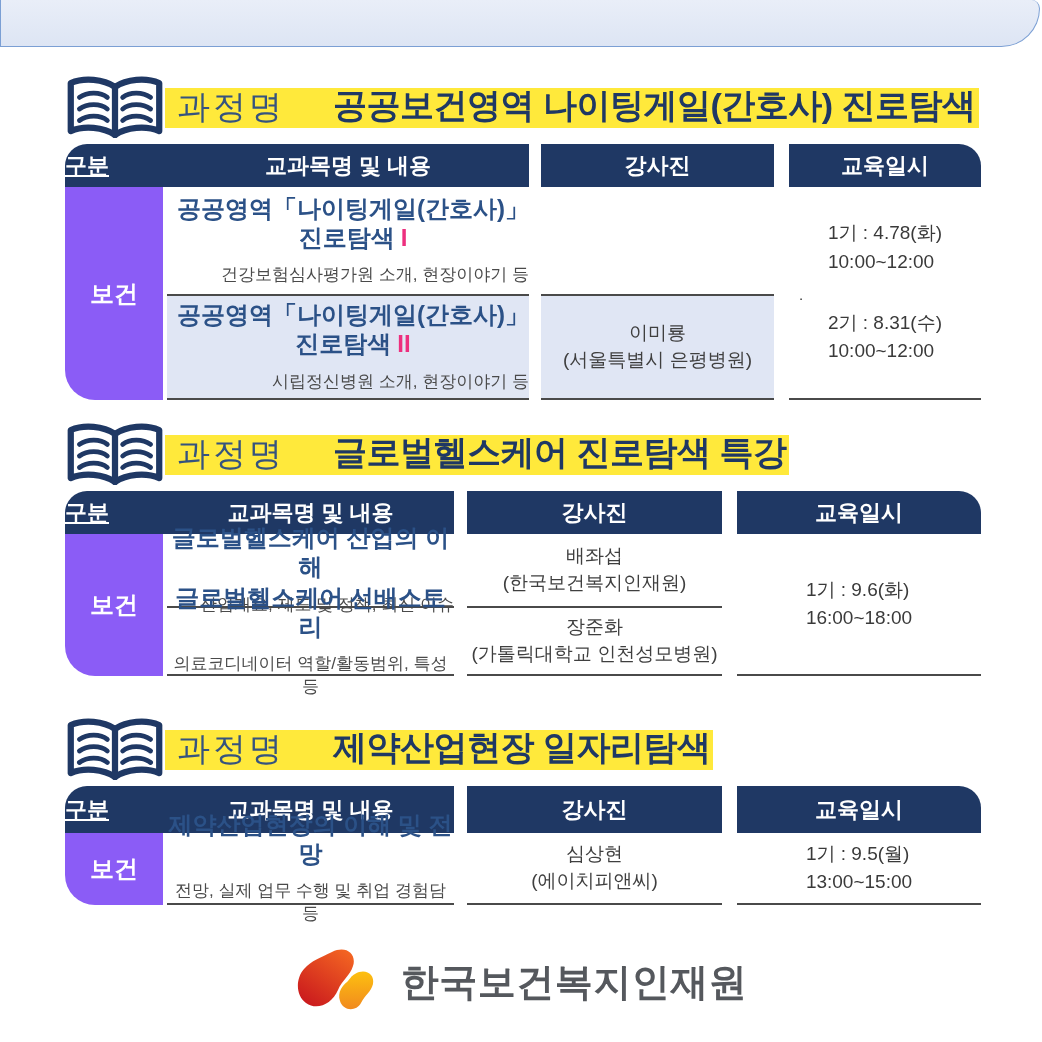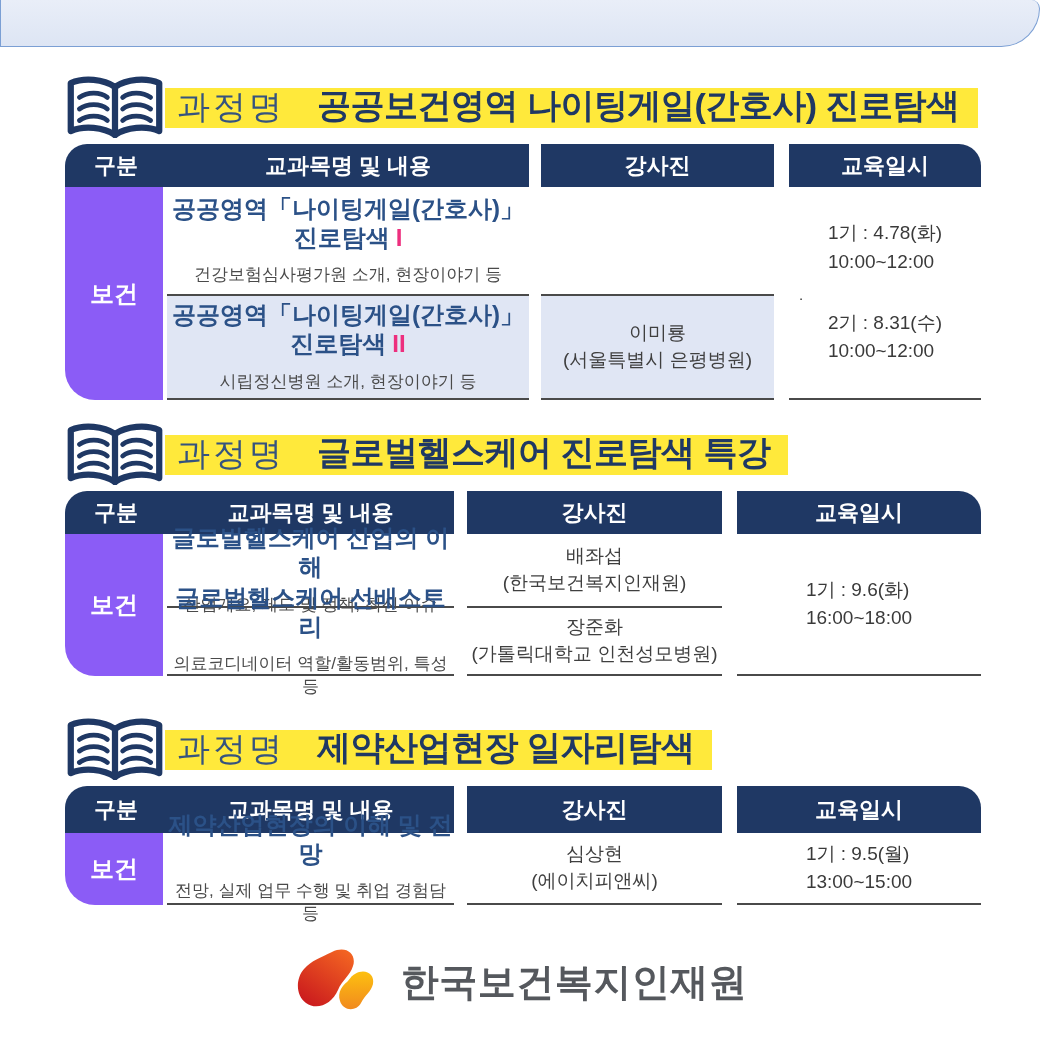--- a/index.html
+++ b/index.html
@@ -17,23 +17,23 @@
   }
   
   section{position:absolute;left:65px;width:917px;}
   .sec1{top:76px;}
   .sec2{top:423px;}
   .sec3{top:718px;}
 
   .course-header{display:flex;align-items:flex-start;height:64px;}
   .book-icon{flex:0 0 100px;height:64px;}
   .title-band{
-    display:inline-flex;align-items:center;gap:32px;
+    display:inline-flex;align-items:center;gap:48px;
     background:#FFE93B;height:40px;margin-top:12px;
-    padding:0 18px 0 12px;white-space:nowrap;
+    padding:0 3px 0 12px;white-space:nowrap;
   }
   .course-label{
     font-size:33px;color:#35537f;font-weight:400;letter-spacing:3px;
     line-height:1;position:relative;top:-2px;
   }
   .course-title{
     font-size:34px;color:#1F3864;font-weight:800;letter-spacing:-0.5px;
     line-height:1;position:relative;top:-3px;
   }
   
@@ -41,35 +41,35 @@
   .sec1 .tbl{grid-template-columns:98px 4px 362px 12px 233px 15px 192px;
              grid-template-rows:43px 107px 106px;}
   .sec2 .tbl{grid-template-columns:98px 4px 287px 13px 255px 15px 244px;
              grid-template-rows:43px 72px 70px;}
   .sec3 .tbl{grid-template-columns:98px 4px 287px 13px 255px 15px 244px;
              grid-template-rows:47px 72px;}
 
   .th{background:#1F3864;color:#fff;font-weight:700;font-size:22px;
       display:flex;align-items:center;justify-content:center;grid-row:1;}
   .thA{grid-column:1/span 3;border-radius:22px 0 0 0;justify-content:flex-start;}
-  .thA .th-cat{flex:0 0 102px;text-align:center;}
+  .thA .th-cat{flex:0 0 102px;text-align:left;text-decoration:underline;}
   .thA .th-subj{flex:1;text-align:center;}
   .thB{grid-column:5;}
   .thC{grid-column:7;border-radius:0 22px 0 0;}
 
   .cat-cell{
     grid-column:1;background:#8b5cf6;color:#fff;font-size:24px;font-weight:700;
     display:flex;align-items:center;justify-content:center;
     border-radius:0 0 0 30px;
   }
   .sec1 .cat-cell,.sec2 .cat-cell{grid-row:2/span 2;}
   .sec3 .cat-cell{grid-row:2;}
 
   .subject-cell{grid-column:3;display:flex;flex-direction:column;
-    justify-content:center;align-items:center;text-align:center;}
+    justify-content:center;align-items:flex-end;text-align:center;}
   .inst-cell{grid-column:5;display:flex;flex-direction:column;
     justify-content:center;align-items:center;text-align:center;
     font-size:19px;color:#3f3f3f;line-height:1.4;}
   .date-cell{grid-column:7;display:flex;flex-direction:column;
     justify-content:space-evenly;align-items:center;position:relative;}
   .sec1 .date-cell,.sec2 .date-cell{grid-row:2/span 2;}
   .sec3 .date-cell{grid-row:2;}
 
   .row2{grid-row:3;}
   .rowA{grid-row:2;}

